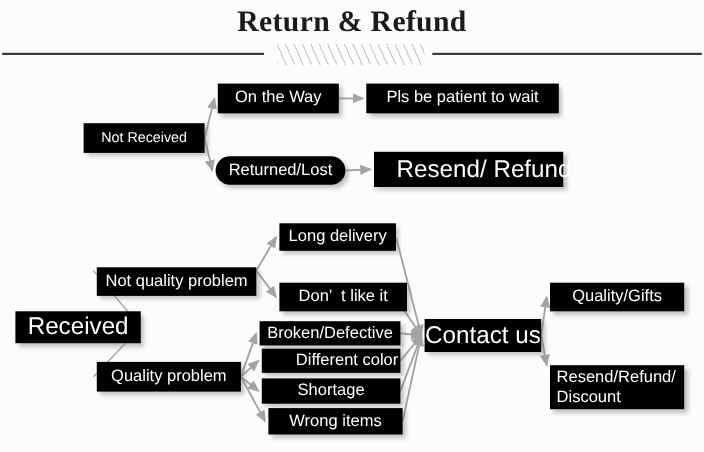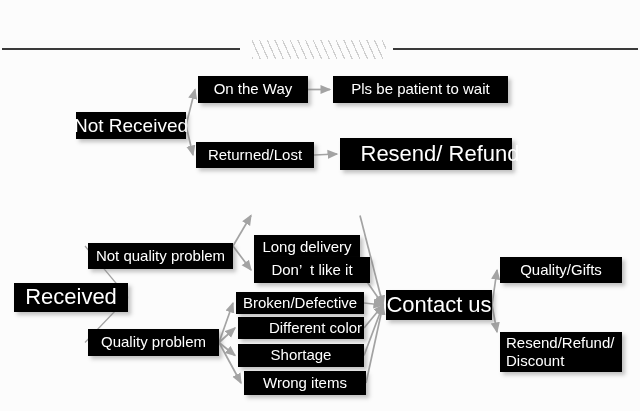--- a/index.html
+++ b/index.html
@@ -60,21 +60,21 @@
     line-height: 1.12;
     display: flex;
     align-items: center;
     justify-content: center;
     text-align: center;
     padding: 0 6px;
     box-shadow: 3px 3px 4px rgba(120,120,120,0.45);
     white-space: pre;
     z-index: 3;
   }
-  .box.lg  { font-size: 19px; }
+  .box.lg  { font-size: 13px; }
   .box.xl  { font-size: 22px; }
   .box.left-al {
     justify-content: flex-start;
     text-align: left;
     white-space: pre-line;
     line-height: 1.18;
     margin-top: 20px;
   }
 
   
@@ -84,20 +84,21 @@
     width: 640px; height: 411px;
     z-index: 1;
     overflow: visible;
   }
 </style>
 </head>
 <body>
 
 <div id="page">
 
+  <div id="page-title">Return &amp; Refund</div>
   <div class="rule left"></div>
   <div id="hatch"></div>
   <div class="rule right"></div>
 
   <svg id="wires" viewBox="0 0 640 411">
       <defs>
         <marker id="ah" markerWidth="7" markerHeight="7" refX="5.6" refY="3" orient="auto">
           <path d="M0,0.3 L6.4,3 L0,5.7 z" fill="#a3a3a3"></path>
         </marker>
       </defs>
@@ -120,26 +121,26 @@
       <line x1="364" y1="355.5" x2="383" y2="305" stroke="#a3a3a3" stroke-width="1.7" marker-end="url(#ah)"></line>
       <line x1="366" y1="383" x2="383" y2="305" stroke="#a3a3a3" stroke-width="1.7" marker-end="url(#ah)"></line>
       <line x1="492" y1="305" x2="497" y2="270" stroke="#a3a3a3" stroke-width="1.7" marker-end="url(#ah)"></line>
       <line x1="492" y1="305" x2="497" y2="332" stroke="#a3a3a3" stroke-width="1.7" marker-end="url(#ah)"></line>
     </svg>
 
   <div id="nodes">
       <div class="box lg" style="left: 76px; top: 112px; width: 110px; height: 27px;">Not Received</div>
       <div class="box" style="left: 198px; top: 76px; width: 110px; height: 27px;">On the Way</div>
       <div class="box" style="left: 333px; top: 76px; width: 175px; height: 27px;">Pls be patient to wait</div>
-      <div class="box" style="left: 196px; top: 142px; width: 118px; height: 26px;">Returned/Lost</div>
+      <div class="box" style="left: 196px; top: 142px; width: 118px; height: 26px; border-radius: 13px;">Returned/Lost</div>
       <div class="box xl" style="left: 340px; top: 138px; width: 172px; height: 32px; padding-left: 34px;">Resend/ Refund</div>
       <div class="box xl" style="left: 14px; top: 283px; width: 114px; height: 29px; text-align: right;">Received</div>
       <div class="box" style="left: 88px; top: 243px; width: 145px; height: 26px;">Not quality problem</div>
       <div class="box" style="left: 88px; top: 329px; width: 131px; height: 27px;">Quality problem</div>
-      <div class="box" style="left: 254px; top: 203px; width: 106px; height: 25px; margin-top: 32px;">Long delivery</div>
+      <div class="box" style="left: 254px; top: 203px; width: 106px; height: 25px;">Long delivery</div>
       <div class="box" style="left: 254px; top: 257px; width: 116px; height: 26px;">Don’  t like it</div>
       <div class="box" style="left: 236px; top: 292px; width: 128px; height: 22px;">Broken/Defective</div>
       <div class="box" style="left: 238px; top: 317px; width: 126px; height: 22px; padding-left: 35px;">Different color</div>
       <div class="box" style="left: 238px; top: 344px; width: 126px; height: 23px;">Shortage</div>
       <div class="box" style="left: 244px; top: 371px; width: 122px; height: 24px;">Wrong items</div>
       <div class="box xl" style="left: 386px; top: 290px; width: 106px; height: 30px;">Contact us</div>
       <div class="box" style="left: 500px; top: 257px; width: 122px; height: 26px;">Quality/Gifts</div>
       <div class="box left-al" style="left: 500px; top: 312px; width: 122px; height: 40px;">Resend/Refund/
 Discount</div>
     </div>

